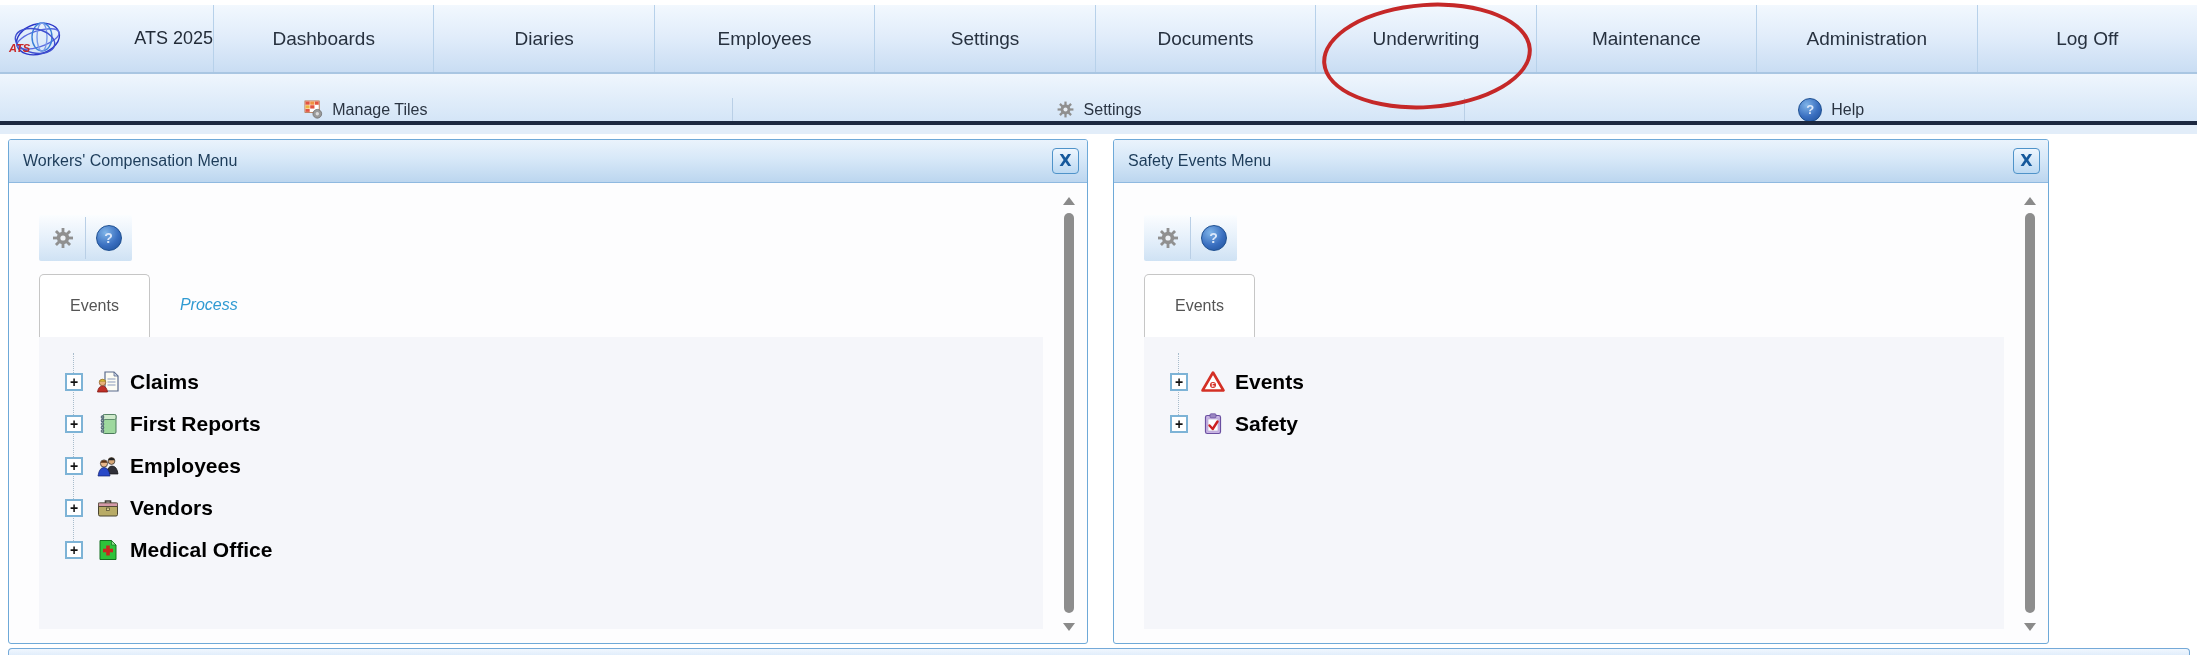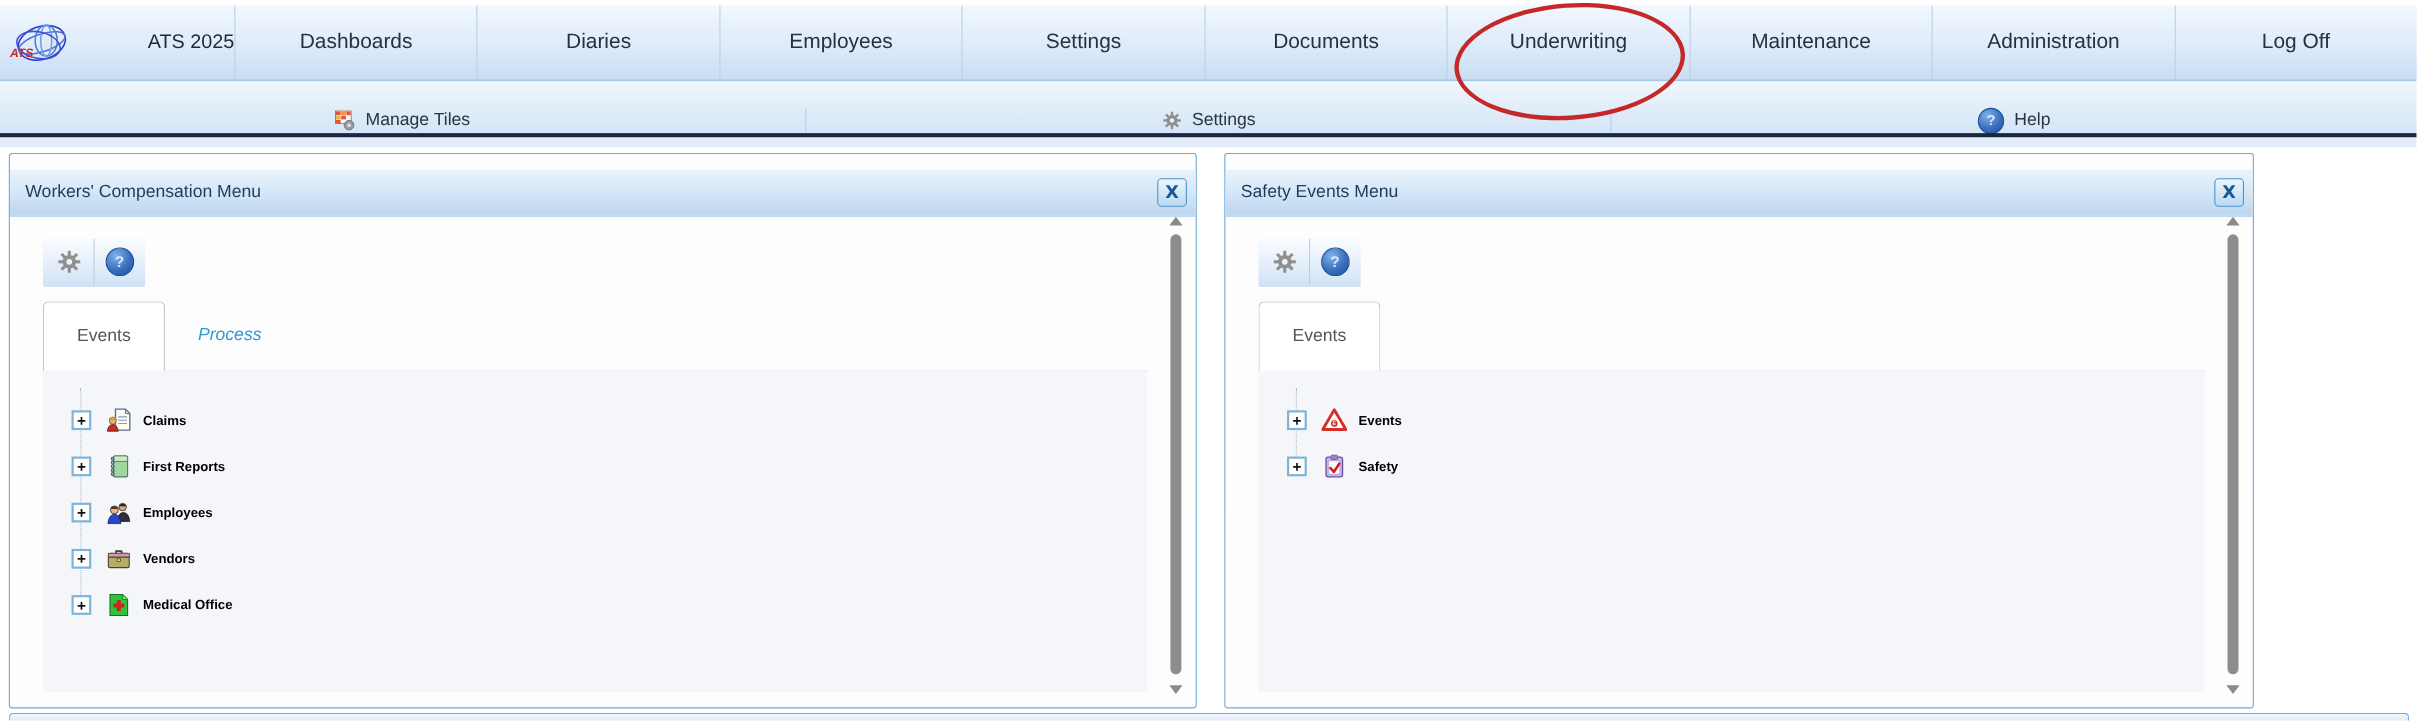--- a/index.html
+++ b/index.html
@@ -39,21 +39,21 @@
   
   .panel{
     position:absolute;top:139px;height:505px;background:#fdfdfe;
     border:1px solid #6ea9d8;border-radius:3px;box-sizing:border-box;
   }
   .panel-left{left:8px;width:1080px;}
   .panel-right{left:1113px;width:936px;}
   .panel-header{
     height:42px;display:flex;align-items:center;padding:0 8px 0 14px;
     background:linear-gradient(#eaf3fc 0%,#d7e8f8 45%,#bcd6ef 100%);
-    border-bottom:1px solid #8fb9e0;border-radius:2px 2px 0 0;cursor:move;margin-top:14px;
+    border-bottom:1px solid #8fb9e0;border-radius:2px 2px 0 0;cursor:move;
   }
   .panel-title{flex:1;font-size:16px;color:#1d3c5a;}
   .close-btn{
     width:25px;height:24px;border:1px solid #4f93c9;border-radius:4px;
     background:linear-gradient(#eef6fe 0%,#bcd9f2 100%);
     color:#16599c;font-weight:bold;font-size:16px;line-height:1;
     display:flex;align-items:center;justify-content:center;cursor:pointer;
     font-family:"DejaVu Sans",sans-serif;
   }
   .panel-body{position:absolute;left:0;right:0;top:43px;bottom:0;}
@@ -94,21 +94,21 @@
   .tree-line{position:absolute;left:34px;top:16px;width:0;border-left:1px dotted #a8bccb;}
   .panel-left  .tree-line{height:194px;}
   .panel-right .tree-line{height:68px;}
   .tree-row{display:flex;align-items:center;height:42px;position:relative;cursor:pointer;}
   .expander{
     box-sizing:border-box;width:18px;height:18px;border:2px solid #7db3d6;background:#fff;
     color:#111;font-weight:bold;font-size:14px;line-height:1;
     display:flex;align-items:center;justify-content:center;margin-right:13px;cursor:pointer;
   }
   .tree-icon{width:24px;height:24px;margin-right:10px;flex:0 0 24px;}
-  .tree-label{font-size:12px;font-weight:bold;color:#000;}
+  .tree-label{font-size:21px;font-weight:bold;color:#000;}
   
   .vscroll{position:absolute;right:10px;top:12px;bottom:10px;width:16px;}
   .arr-up,.arr-down{position:absolute;left:2px;width:0;height:0;
     border-left:6px solid transparent;border-right:6px solid transparent;cursor:pointer;}
   .arr-up{top:2px;border-bottom:8px solid #8a8a8a;}
   .arr-down{bottom:2px;border-top:8px solid #8a8a8a;}
   .scroll-thumb{position:absolute;left:3px;right:3px;top:18px;bottom:20px;
     background:#8d8d8d;border-radius:5px;cursor:pointer;}
   
   .next-panel{

